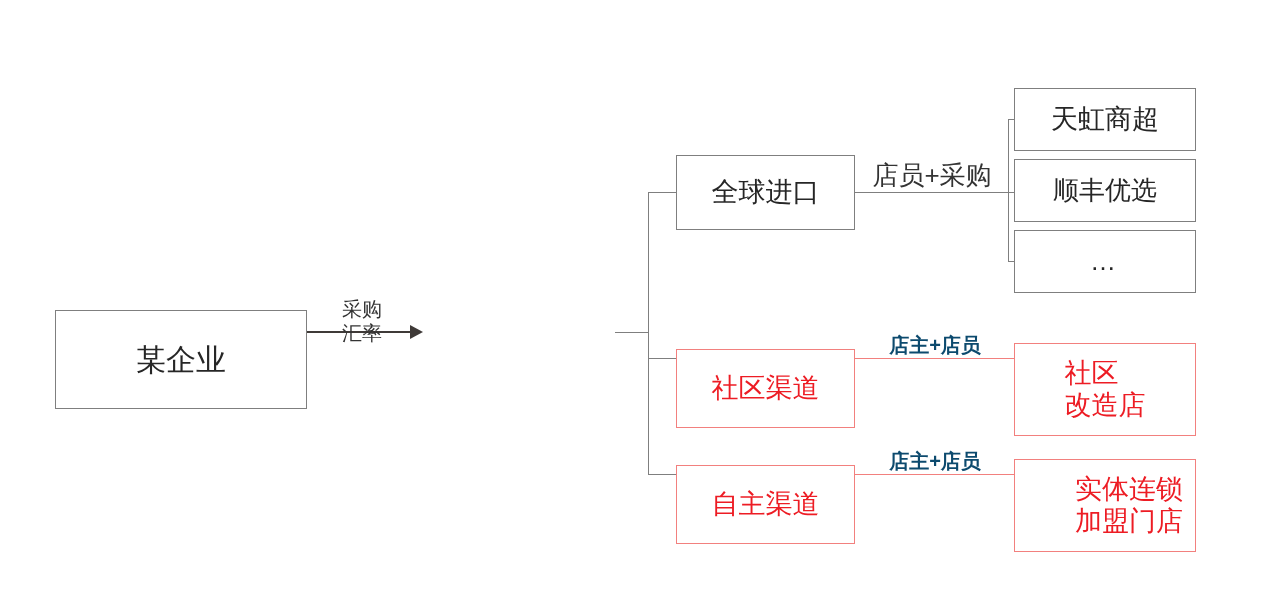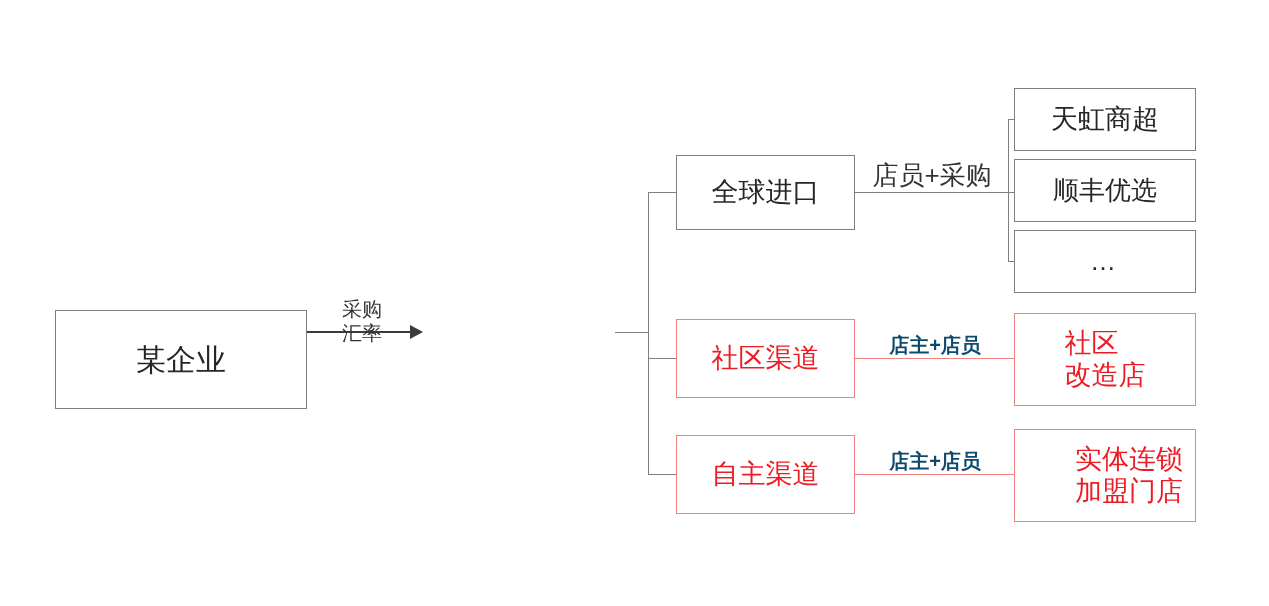--- a/index.html
+++ b/index.html
@@ -30,20 +30,21 @@
     line-height: 1.18;
     white-space: pre-line;
   }
   .box.dark {
     border: 1.6px solid #7f7f7f;
     color: #262626;
   }
   .box.red {
     border: 1.6px solid #f2807e;
     color: #ed1c24;
+    margin-top: 30px;
   }
 
   
   .ln {
     position: absolute;
   }
   .ln.h { height: 0; border-top-width: 1.6px; border-top-style: solid; }
   .ln.v { width: 0;  border-left-width: 1.6px; border-left-style: solid; }
   .ln.dark { border-color: #7f7f7f; }
   .ln.red  { border-color: #f2807e; }

